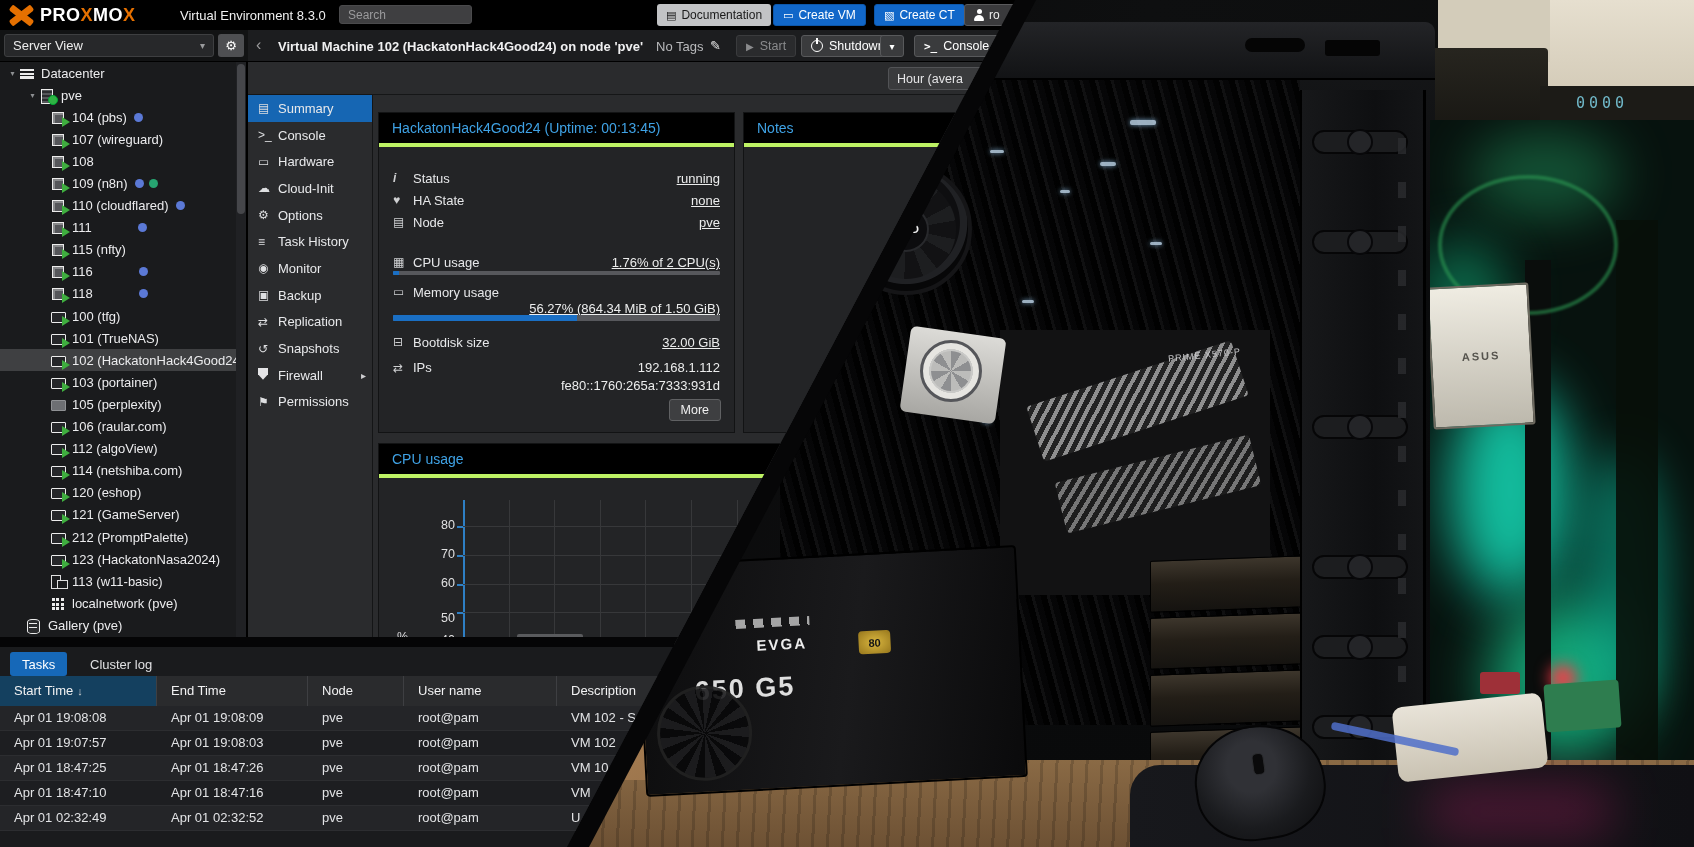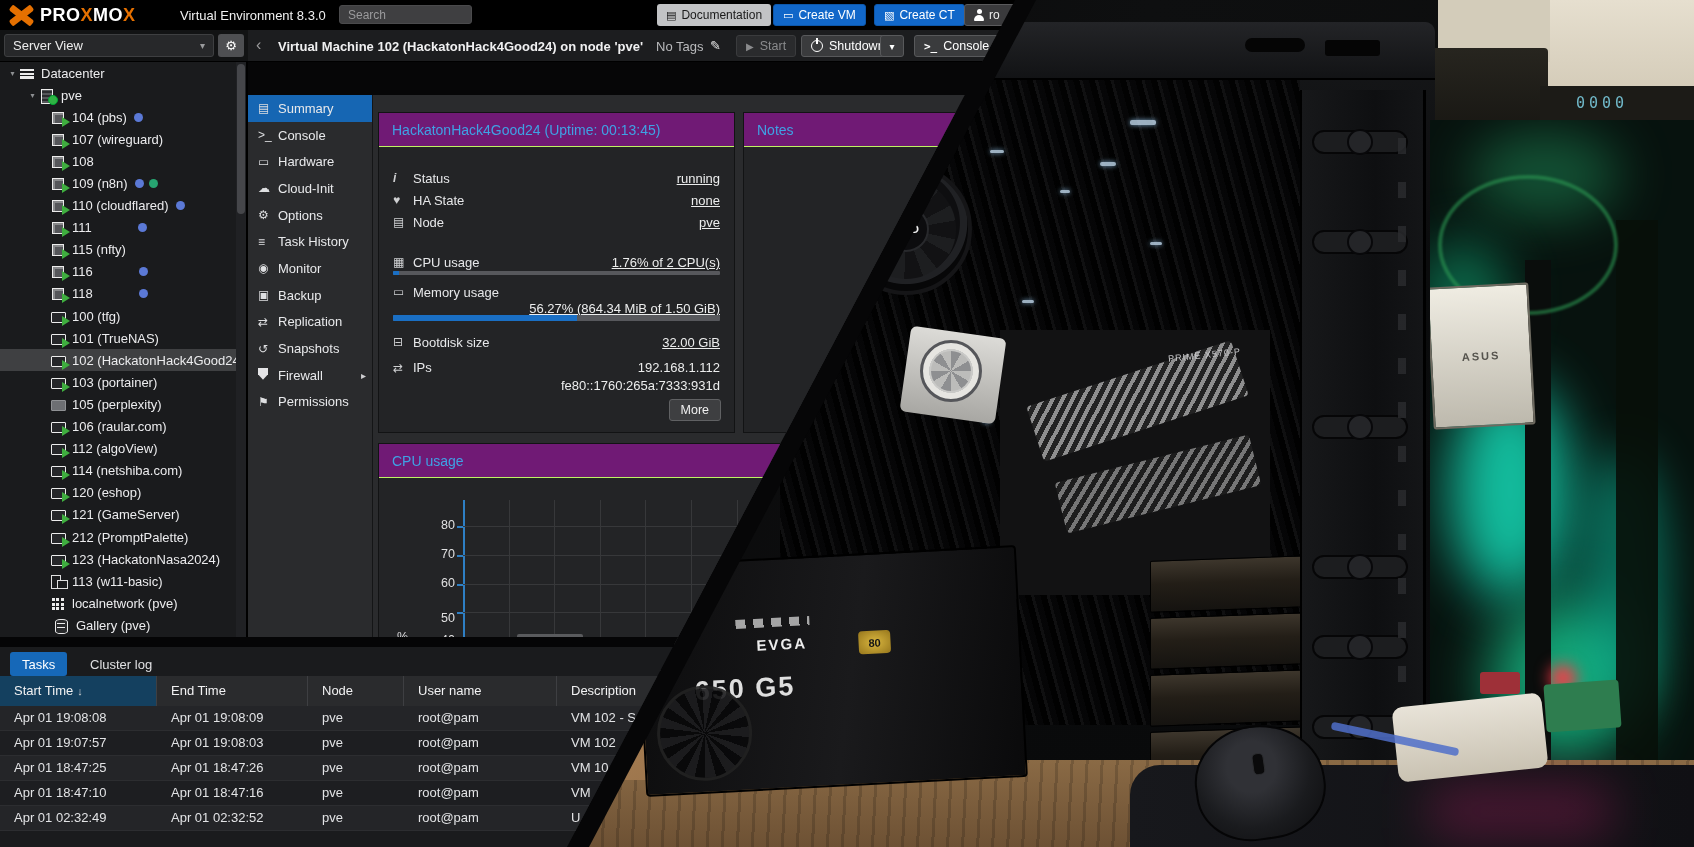--- a/index.html
+++ b/index.html
@@ -159,21 +159,21 @@
   .menucol{left:248px;top:95px;width:125px;height:550px;background:#2a2b2d;border-right:1px solid #141516;}
   .mitem{height:26.7px;display:flex;align-items:center;padding-left:10px;color:#e8e9eb;white-space:nowrap;position:relative;}
   .mitem.sel{background:#1666b3;}
   .mico{width:20px;flex:none;font-size:12px;color:#dedfe1;}
   .mitem .sub{position:absolute;right:6px;color:#cfcfd1;font-size:10px;}
   .gl-shield{display:inline-block;width:10px;height:12px;background:#e4e4e6;clip-path:polygon(0 0,100% 0,100% 55%,50% 100%,0 55%);}
 
   
   .contentbg{left:373px;top:95px;width:700px;height:550px;background:#2a2b2d;}
   .panel{position:absolute;background:#232426;border:1px solid #121314;}
-  .phead{height:34px;background:#701a75;border-bottom:1px solid #bef264;display:flex;align-items:center;padding-left:13px;
+  .phead{height:34px;background:#000000;border-bottom:4px solid #bef264;display:flex;align-items:center;padding-left:13px;
     color:#3fa2e5;font-size:14px;white-space:nowrap;}
   .p-status{left:378px;top:112px;width:357px;height:321px;}
   .srow{position:absolute;left:14px;right:14px;height:18px;display:flex;align-items:center;}
   .srow .sico{width:20px;flex:none;color:#cfd0d2;font-size:12px;}
   .srow .slab{color:#e6e7e9;text-align:center;}
   .srow .sval{margin-left:auto;color:#eceded;text-decoration:underline;}
   .bar{position:absolute;left:14px;right:14px;background:#57585c;border-radius:1px;overflow:hidden;}
   .bar .fill{height:100%;background:#1a6fc4;}
   .iprow{position:absolute;left:14px;right:14px;}
   .iprow .sico{position:absolute;left:0;top:2px;color:#cfd0d2;font-size:12px;}
@@ -450,28 +450,31 @@
           <span>123 (HackatonNasa2024)</span>
         </div>
         <div class="titem" style="padding-left: 50px;">
           <span class="ic ic-tpl"></span>
           <span>113 (w11-basic)</span>
         </div>
         <div class="titem" style="padding-left: 50px;">
           <span class="ic ic-net"></span>
           <span>localnetwork (pve)</span>
         </div>
-        <div class="titem" style="padding-left: 54px;">
+        <div class="titem" style="padding-left: 26px;">
           <span class="ic ic-db"></span>
           <span>Gallery (pve)</span>
         </div>
       </div>
     <div class="abs treescroll"></div>
     <div class="abs treethumb"></div>
 
+    <div class="abs subheader">
+      <div class="abs periodbtn">Hour (avera</div>
+    </div>
 
     <div class="abs menucol" id="menucol">
         <div class="mitem sel">
           <span class="mico">▤</span>
           <span>Summary</span>
         </div>
         <div class="mitem">
           <span class="mico">&gt;_</span>
           <span>Console</span>
         </div>

